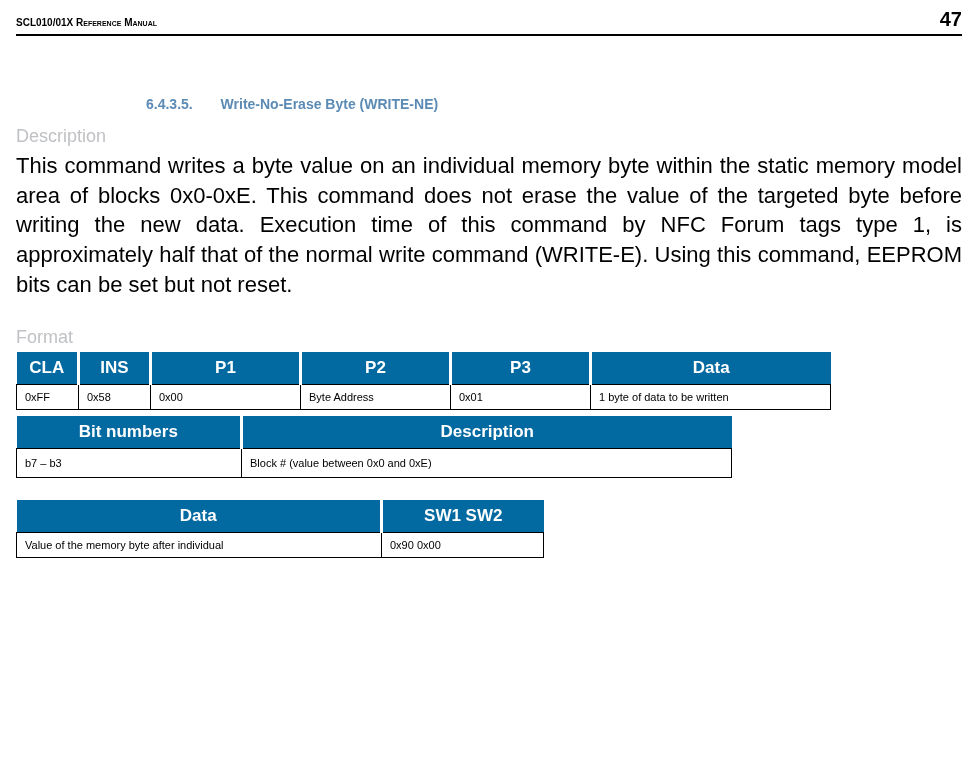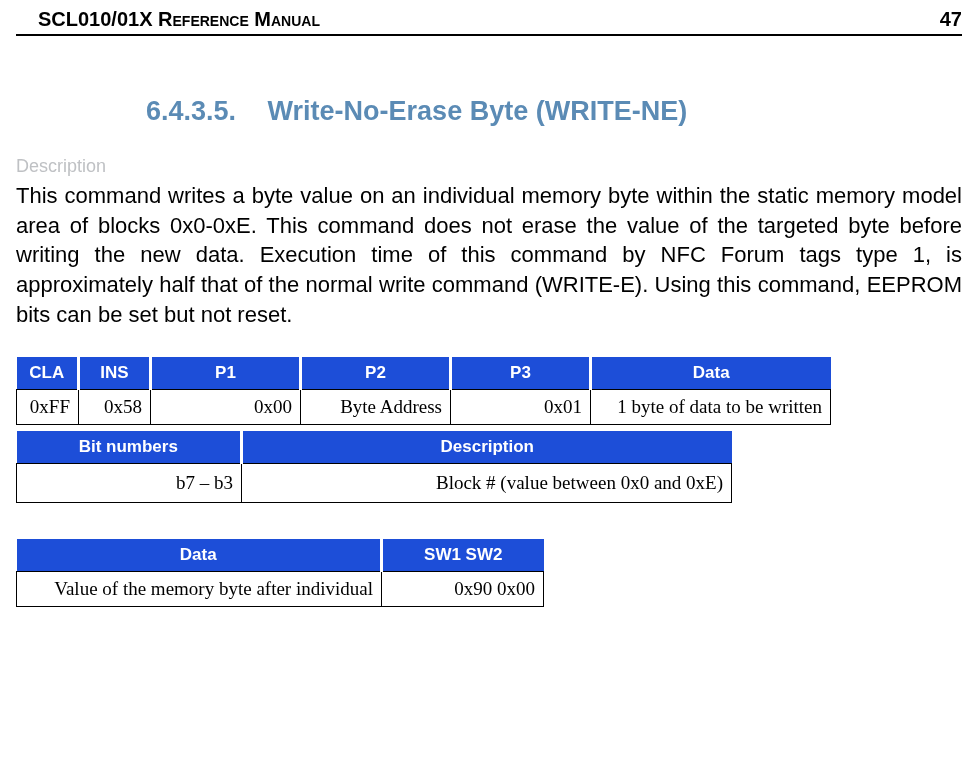--- a/index.html
+++ b/index.html
@@ -20,34 +20,33 @@
     .header {
       display: flex;
       justify-content: space-between;
       align-items: baseline;
       border-bottom: 2px solid #000;
       padding-bottom: 3px;
       margin-bottom: 60px;
     }
     .header-title {
       font-weight: bold;
-      font-size: 20px;
+      font-size: 10px;
       font-variant: small-caps;
-      margin-left: 22px;
     }
     .page-num {
       font-weight: bold;
       font-size: 20px;
     }
     .section-heading {
       color: #5B8BB5;
       font-weight: bold;
-      font-size: 27px;
+      font-size: 14px;
       margin-left: 130px;
-      margin-bottom: 29px;
+      margin-bottom: 14px;
     }
     .section-heading .num {
       margin-right: 24px;
     }
     .sub-heading {
       color: #BFC1C4;
       font-size: 18px;
       font-weight: normal;
       margin-bottom: 4px;
     }
@@ -58,51 +57,50 @@
       line-height: 1.35;
     }
     .format-section {
       margin-bottom: 4px;
     }
     table {
       border-collapse: collapse;
       margin-bottom: 6px;
     }
     th {
-      background: #1d4ed8;
+      background: #0369a1;
       color: #fff;
       font-weight: bold;
       padding: 6px 8px;
       font-size: 17px;
       text-align: center;
       border-right: 3px solid #fff;
     }
     th:last-child { border-right: none; }
     td {
       border: 1.5px solid #000;
       padding: 6px 8px;
-      font-size: 19px;
-      text-align: right;
+      font-size: 11px;
+      text-align: left;
       vertical-align: middle;
-      font-family: Liberation Serif, serif;
     }
     .table-format th:nth-child(1), .table-format td:nth-child(1) { width: 62px; }
     .table-format th:nth-child(2), .table-format td:nth-child(2) { width: 72px; }
     .table-format th:nth-child(3), .table-format td:nth-child(3) { width: 150px; }
     .table-format th:nth-child(4), .table-format td:nth-child(4) { width: 150px; }
     .table-format th:nth-child(5), .table-format td:nth-child(5) { width: 140px; }
     .table-format th:nth-child(6), .table-format td:nth-child(6) { width: 240px; }
 
     .where-text {
       font-size: 17px;
       margin-bottom: 12px;
     }
     .table-bits th:nth-child(1), .table-bits td:nth-child(1) { width: 225px; }
     .table-bits th:nth-child(2), .table-bits td:nth-child(2) { width: 490px; }
-    .table-bits { margin-bottom: 36px; }
+    .table-bits { margin-bottom: 22px; }
     .table-bits td { padding-top: 8px; padding-bottom: 8px; }
 
     .table-resp th:nth-child(1), .table-resp td:nth-child(1) { width: 365px; }
     .table-resp th:nth-child(2), .table-resp td:nth-child(2) { width: 162px; }
   </style>
 </head>
 <body>
 
 <div class="page">
 
@@ -113,20 +111,21 @@
 
   <div class="section-heading">
     <span class="num">6.4.3.5.</span>
     <span>Write-No-Erase Byte (WRITE-NE)</span>
   </div>
 
   <div class="sub-heading">Description</div>
   <div class="body-text">This command writes a byte value on an individual memory byte within the static memory model area of blocks 0x0-0xE. This command does not erase the value of the targeted byte before writing the new data. Execution time of this command by NFC Forum tags type 1, is approximately half that of the normal write command (WRITE-E). Using this command, EEPROM bits can be set but not reset.</div>
 
   <div class="format-section">
+    <div class="sub-heading">Format</div>
     <table class="table-format">
       <thead>
         <tr>
           <th>CLA</th>
           <th>INS</th>
           <th>P1</th>
           <th>P2</th>
           <th>P3</th>
           <th>Data</th>
         </tr>

